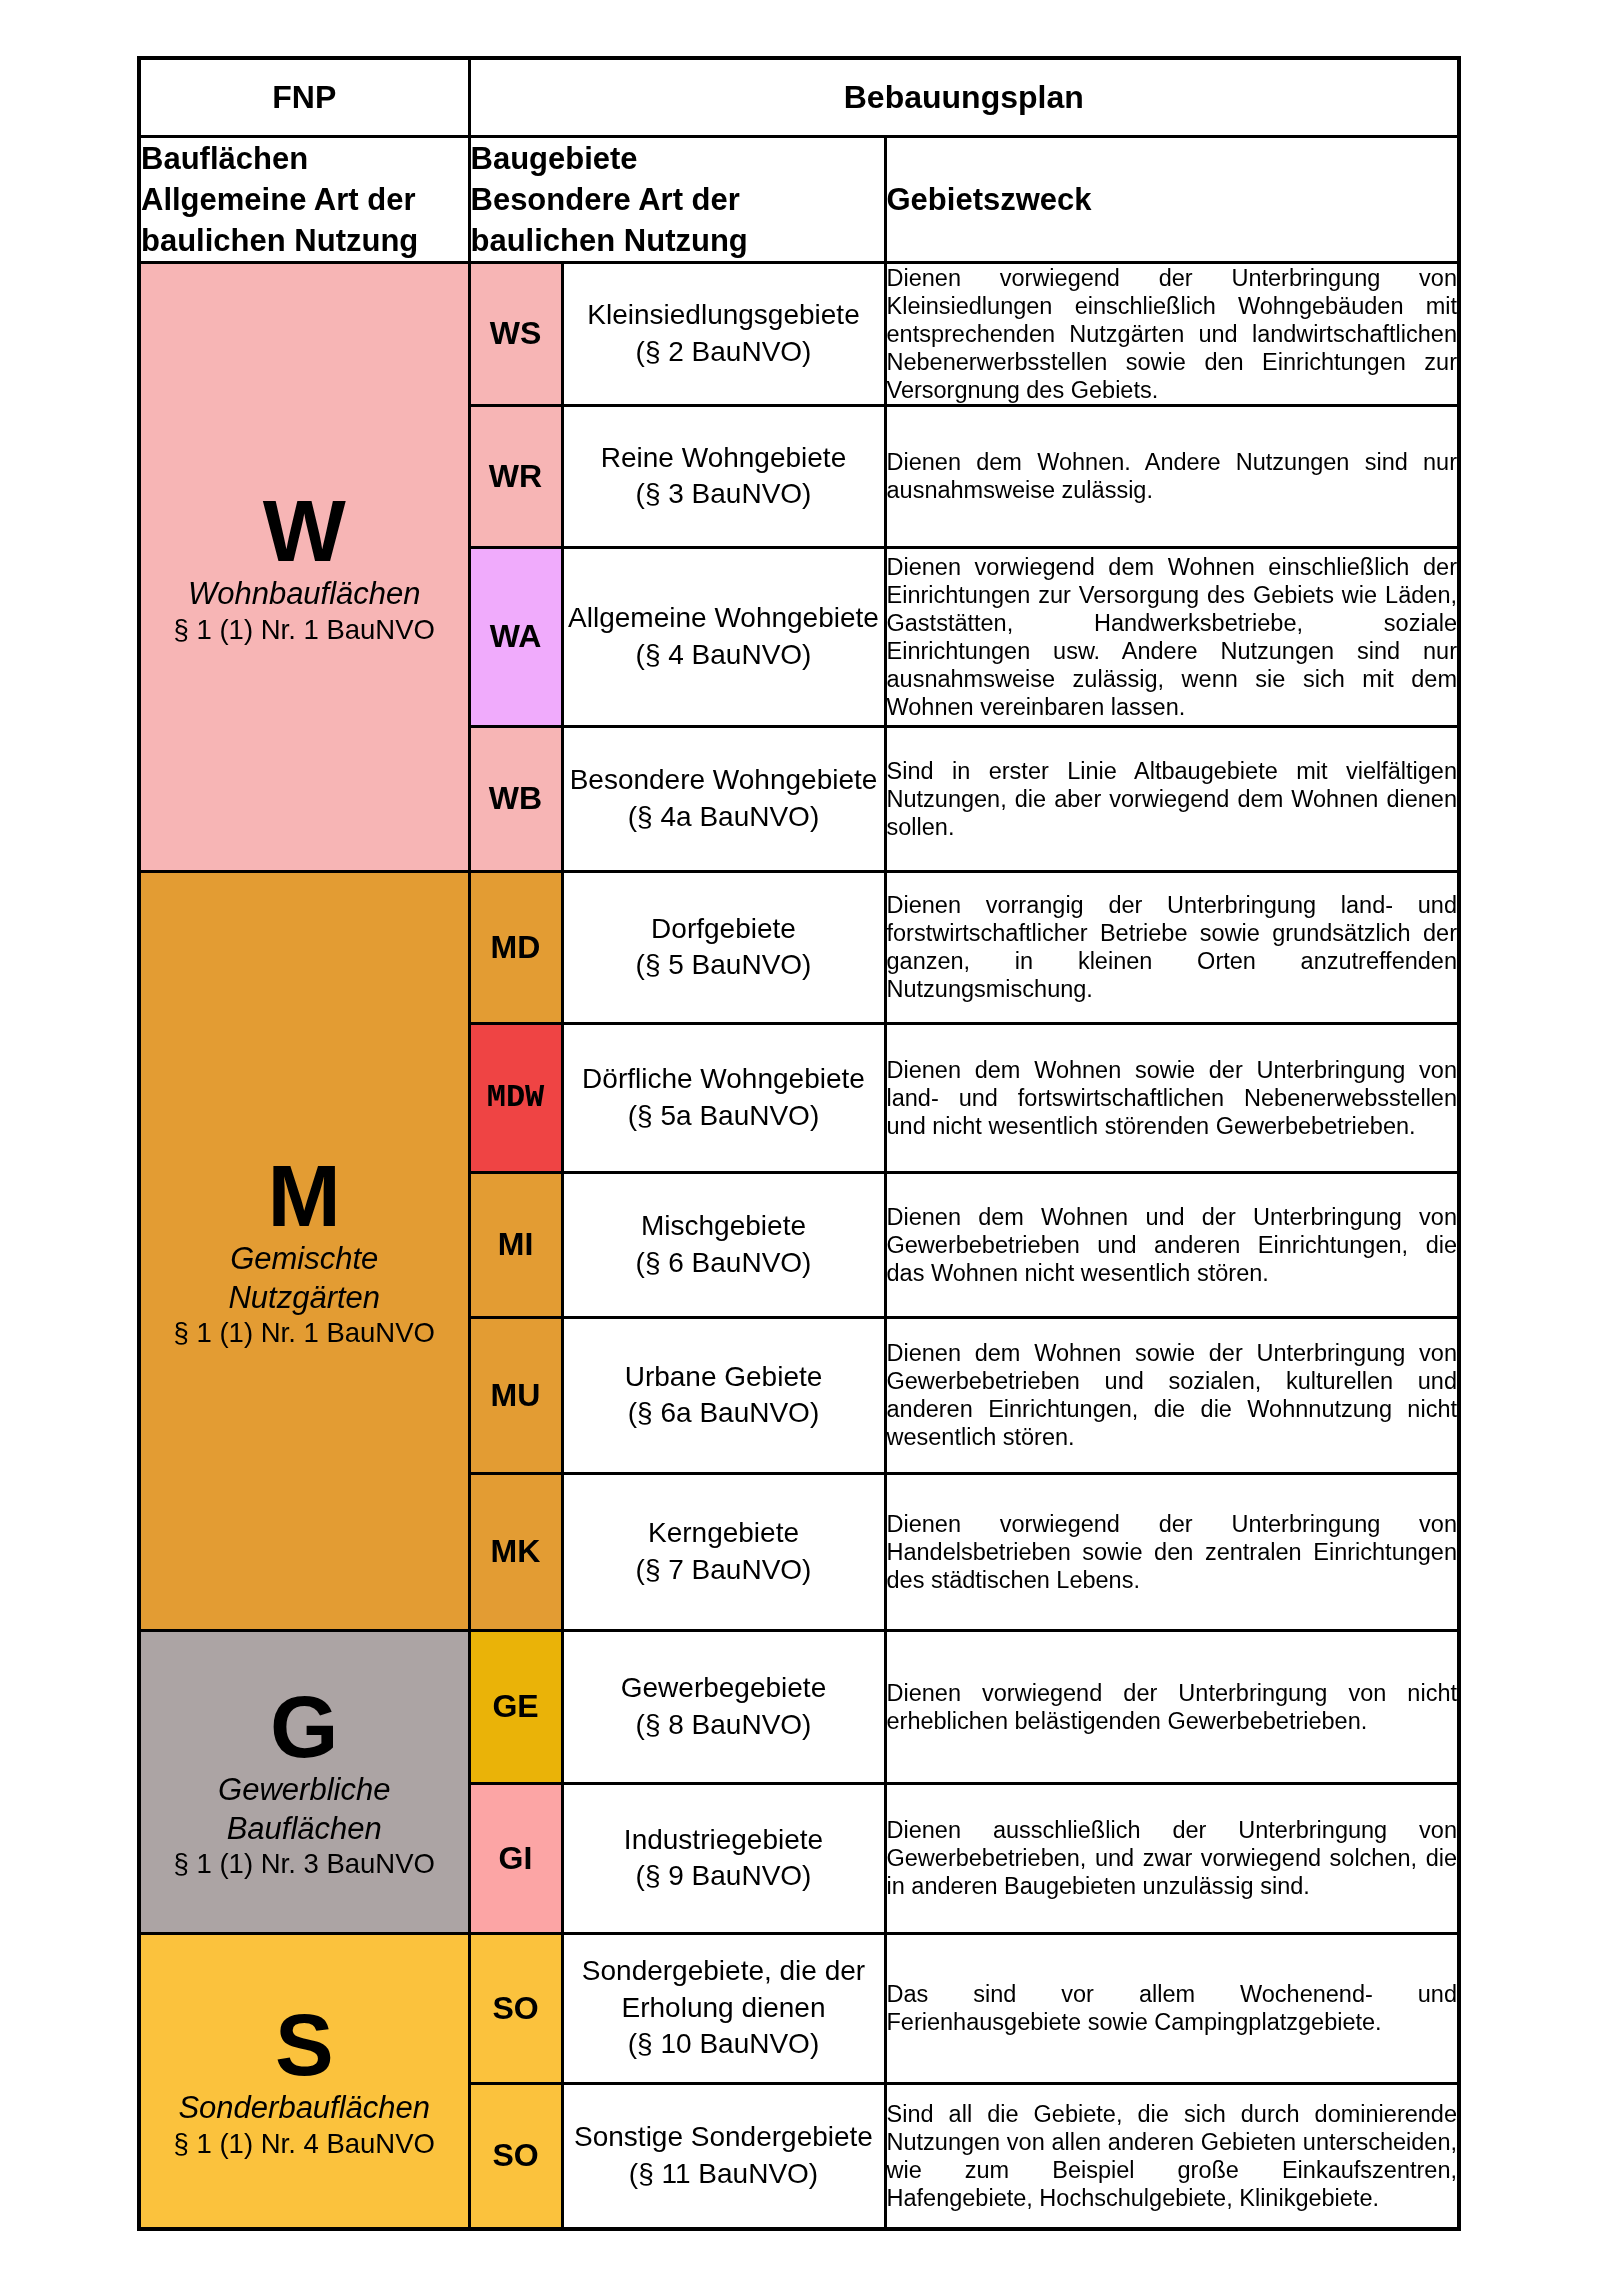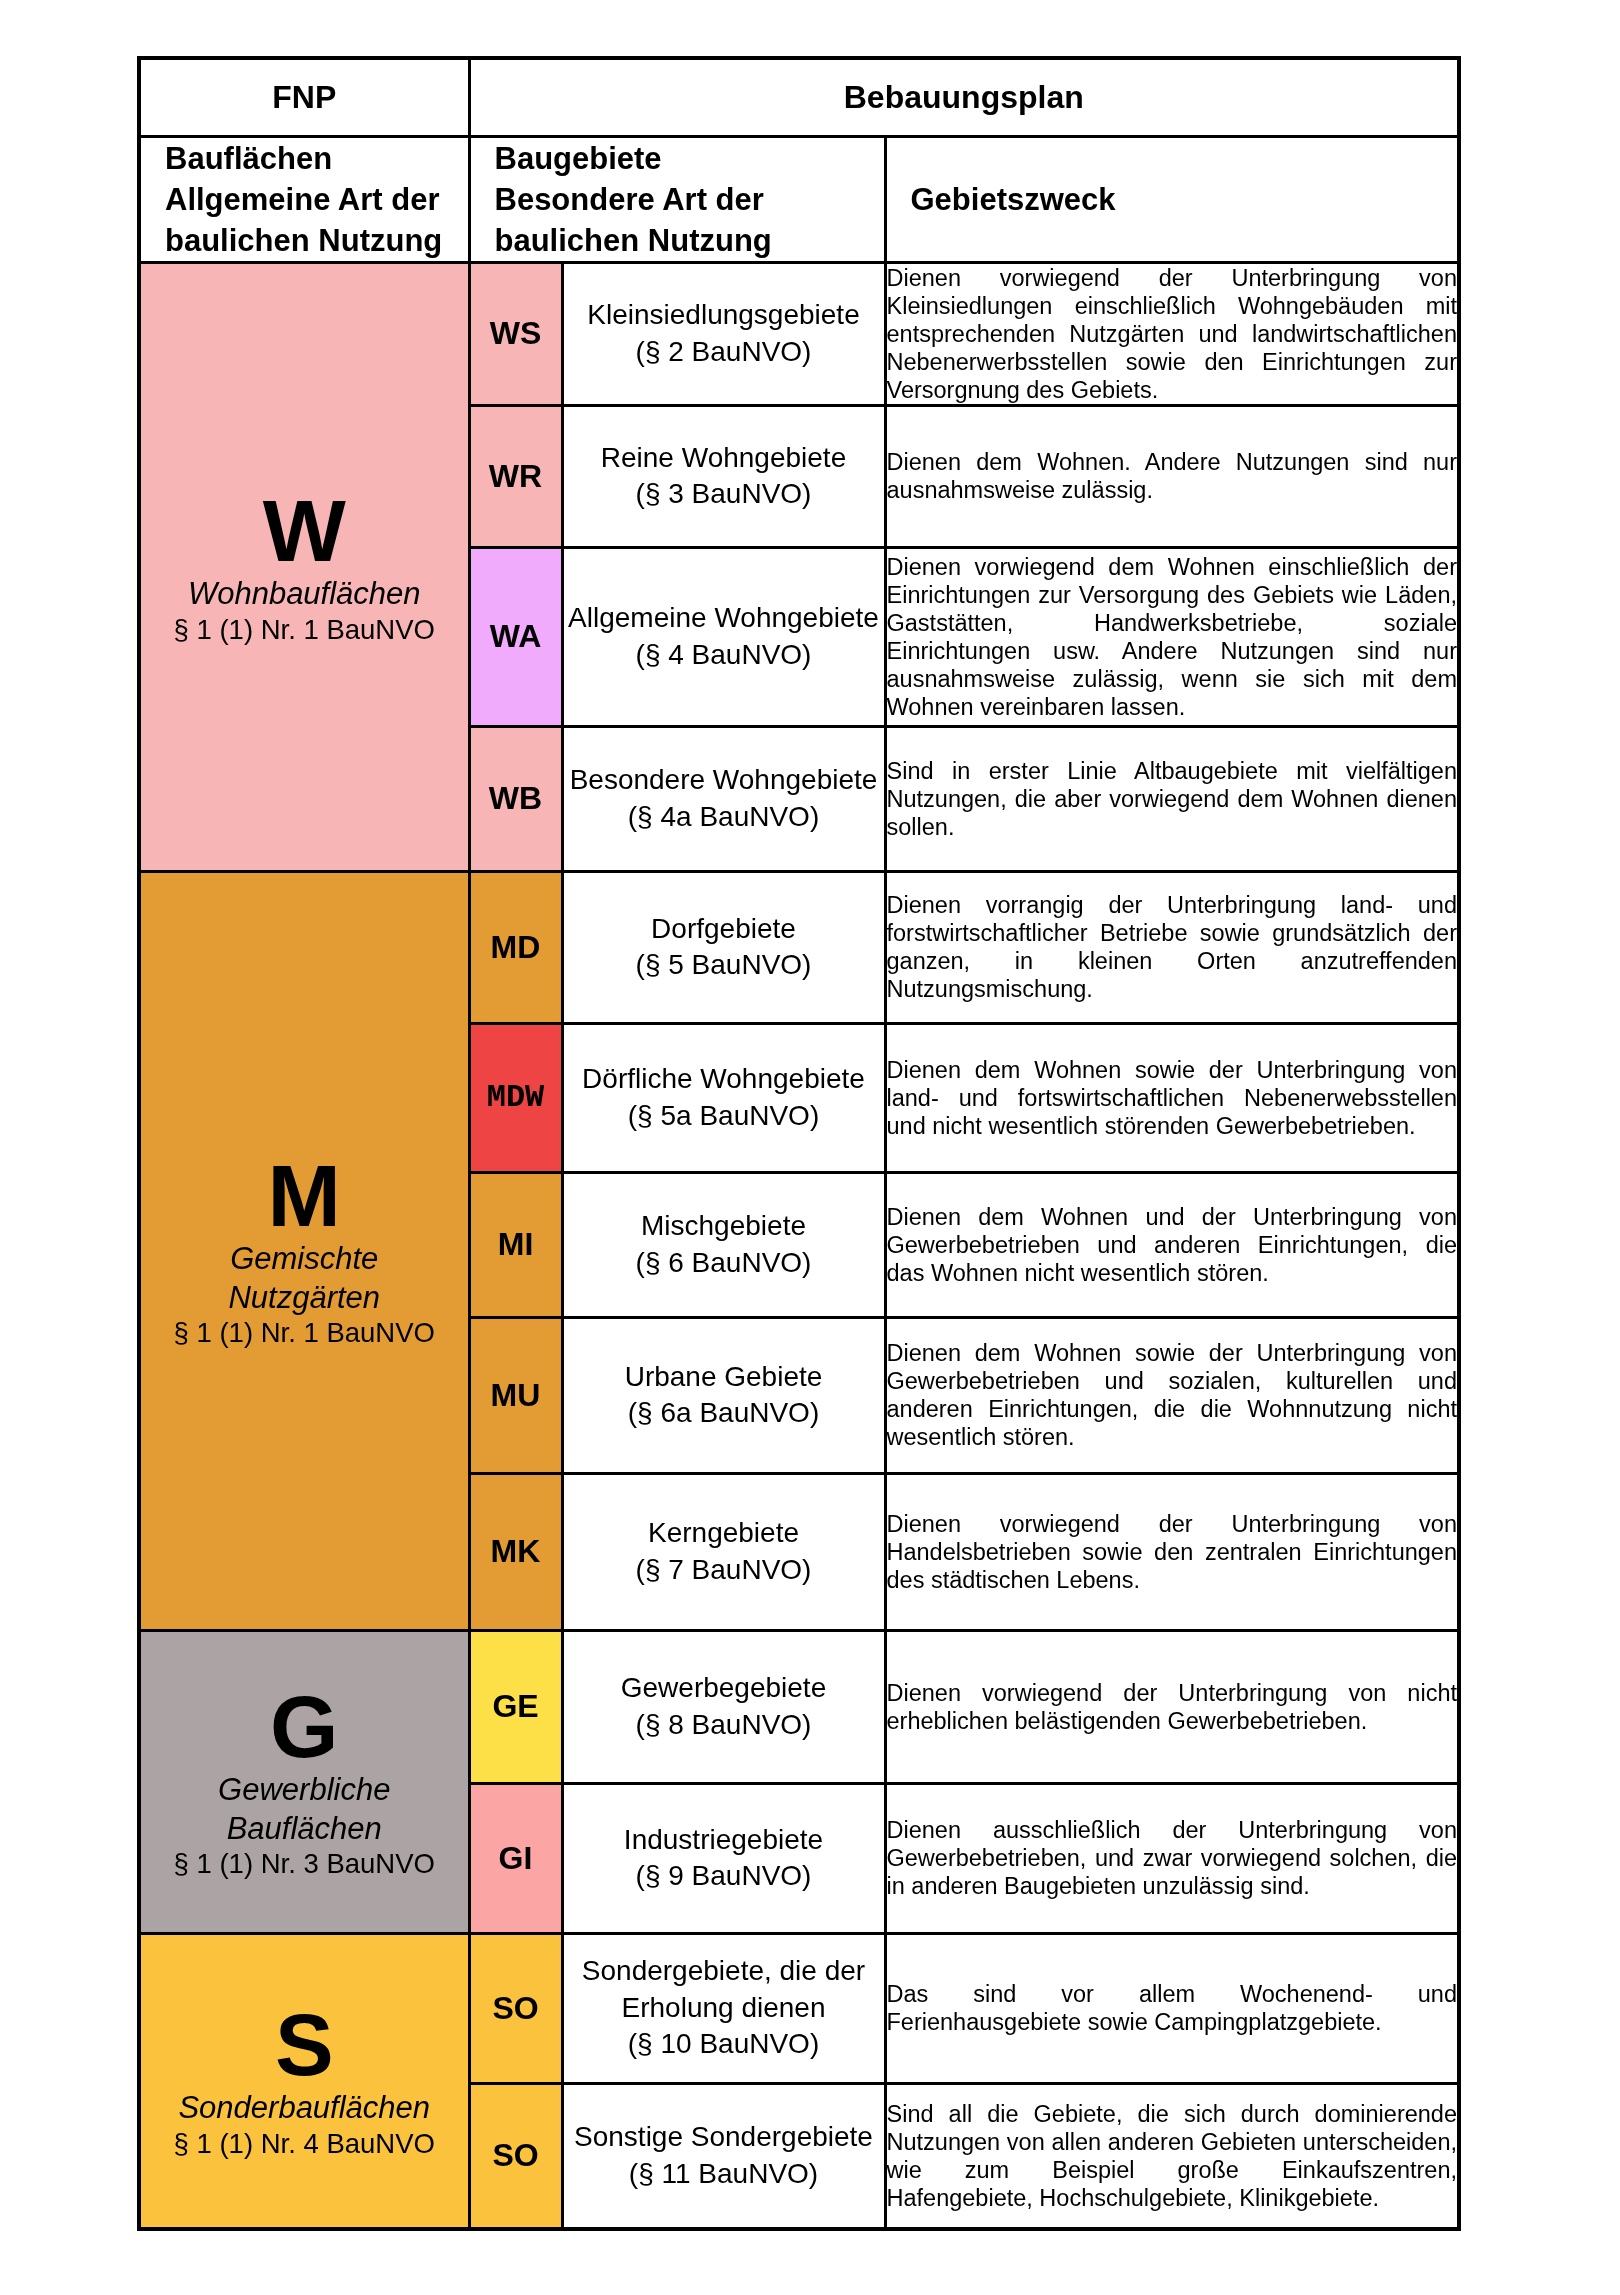--- a/index.html
+++ b/index.html
@@ -28,21 +28,21 @@
     text-align:center;
     font-weight:bold;
     font-size:32px;
   }
   td.h-col{
     vertical-align:top;
     font-weight:bold;
     font-size:31px;
     padding:6.5px 8px 0 9.7px;
   }
-  td.h-col .hl{line-height:41px;white-space:nowrap;padding-left:24px;}
+  td.h-col .hl{line-height:41px;white-space:nowrap;}
   
   td.section{
     vertical-align:middle;
     padding:0;
   }
   .section-inner{
     height:100%;
     display:flex;
     flex-direction:column;
     justify-content:space-evenly;
@@ -210,21 +210,21 @@
   </tr>
 
   <tr style="height:153px">
     <td class="section" rowspan="2" style="background-color: rgb(172, 164, 164);">
       <div class="section-inner">
         <div class="big-letter">G</div>
         <div class="section-name">Gewerbliche Bauflächen</div>
         <div class="section-ref">§ 1 (1) Nr. 3 BauNVO</div>
       </div>
     </td>
-    <td class="code" style="background-color: #fde047;">GE</td>
+    <td class="code" style="background-color: #eab308;">GE</td>
     <td class="bname">
       <div>Gewerbegebiete</div>
       <div>(§ 8 BauNVO)</div>
     </td>
     <td class="zweck">Dienen vorwiegend der Unterbringung von nicht erheblichen belästigenden Gewerbebetrieben.</td>
   </tr>
   <tr style="height:150px">
     <td class="code" style="background-color: #fca5a5;">GI</td>
     <td class="bname">
       <div>Industriegebiete</div>

